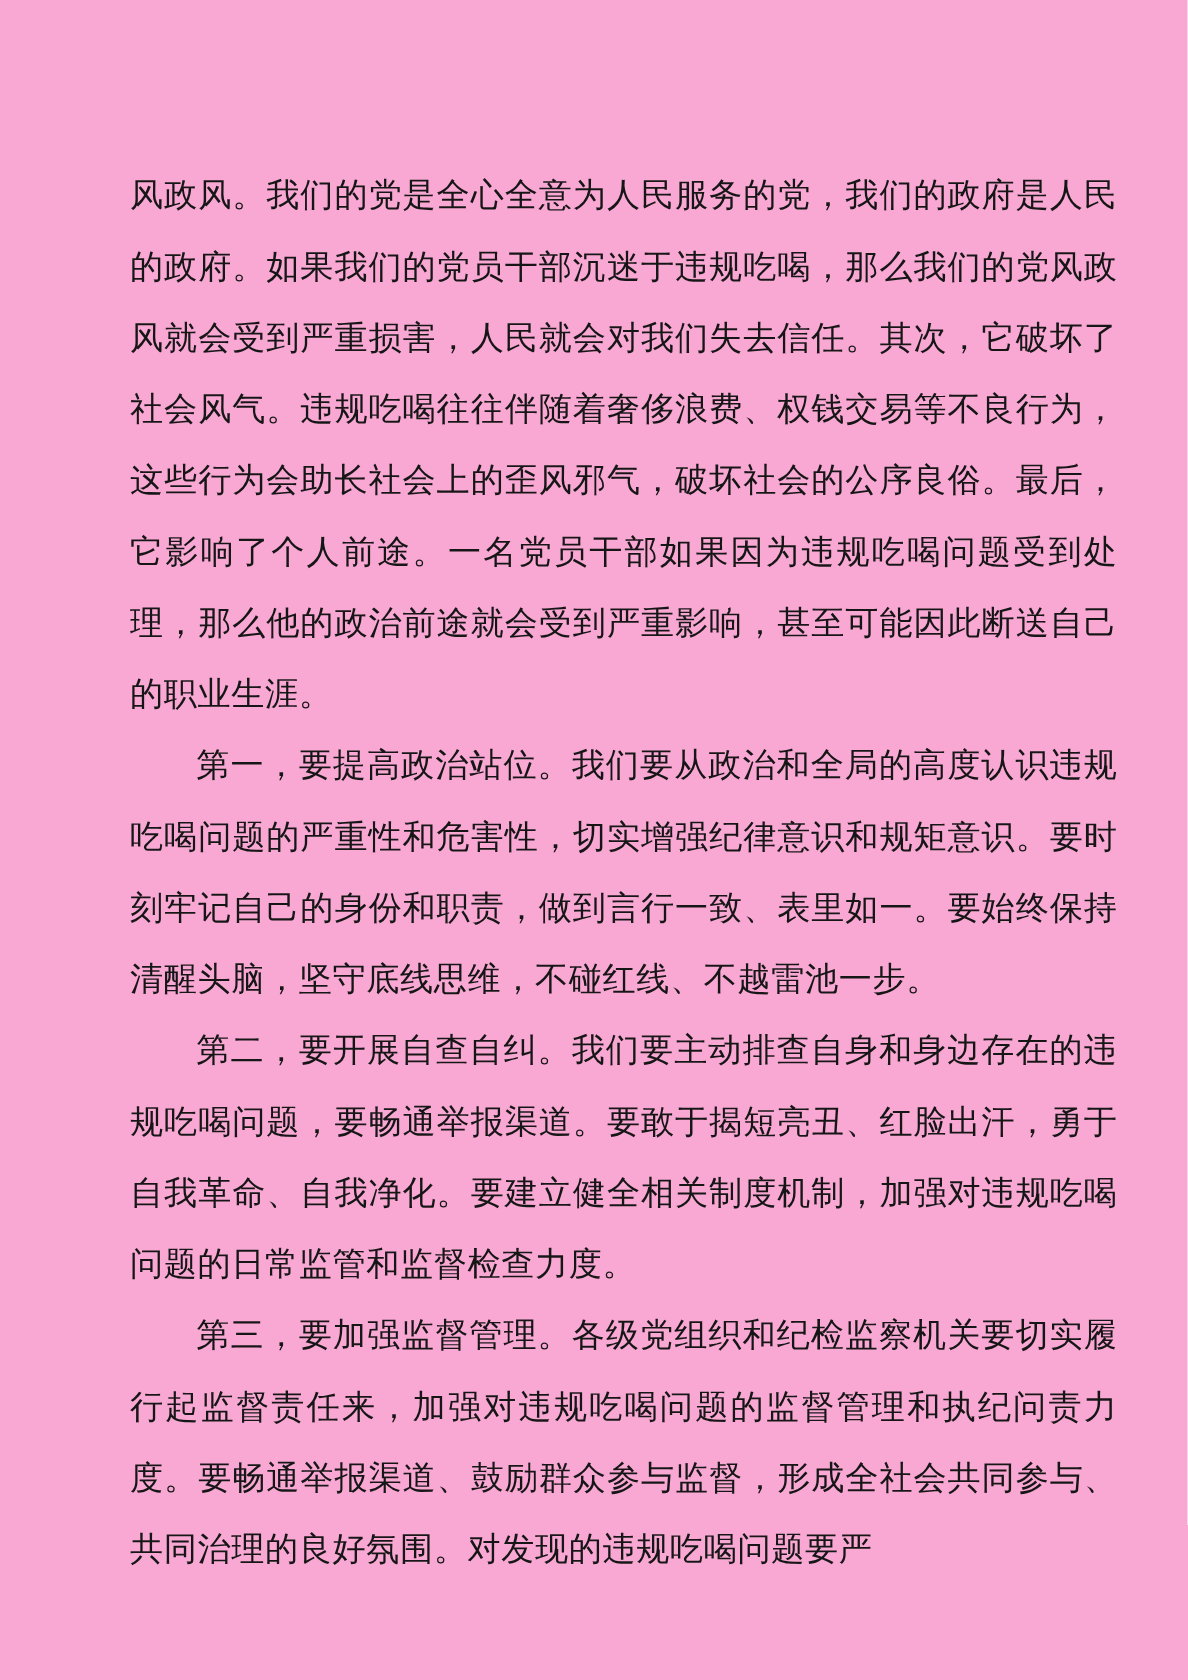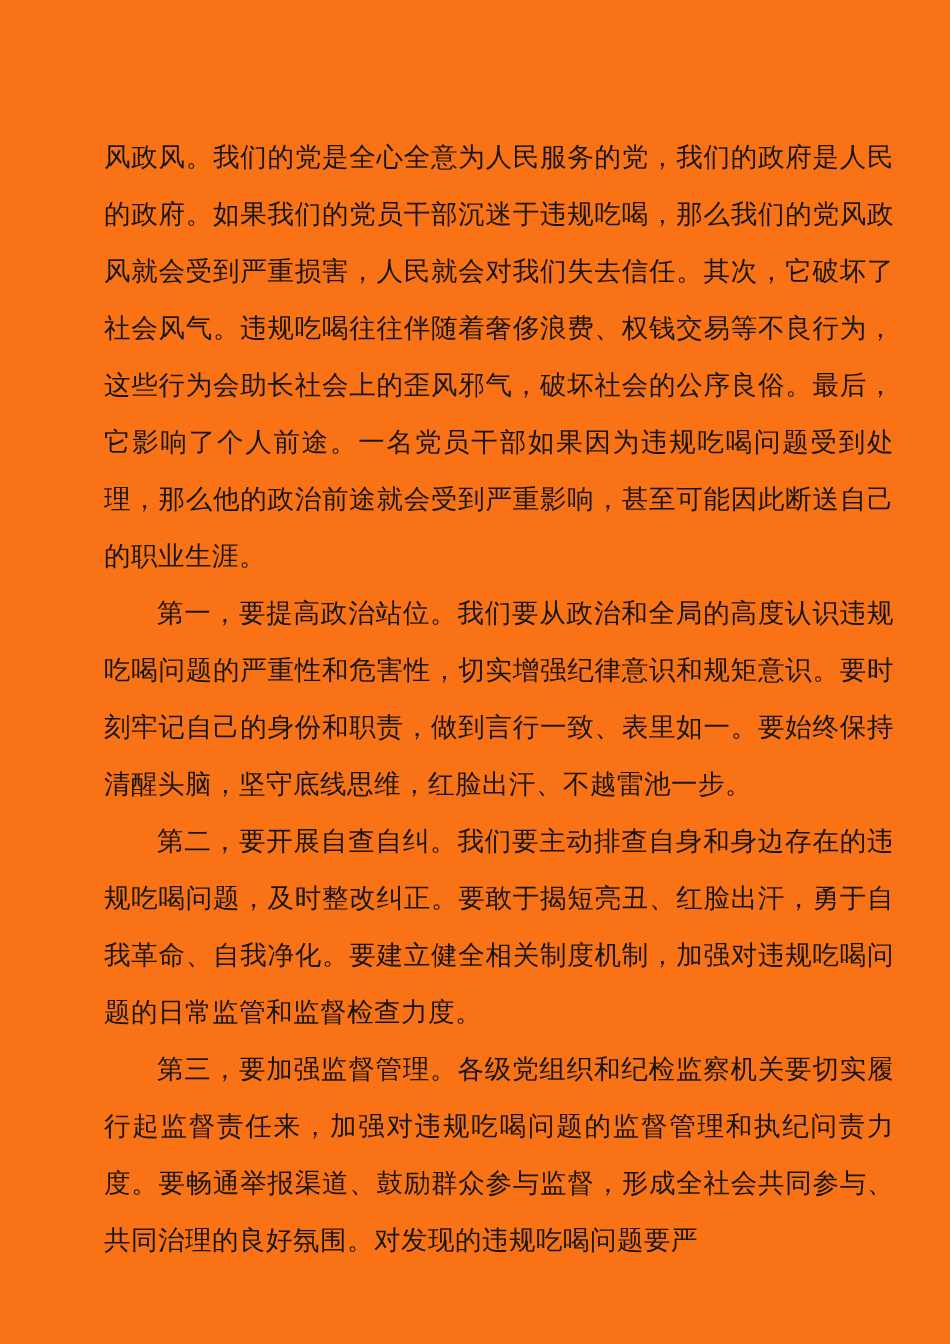--- a/index.html
+++ b/index.html
@@ -11,21 +11,21 @@
     width: 950px;
     height: 1344px;
     font-family: "DejaVu Serif", serif;
     color: #1a1a1a;
   }
   .page {
     width: 950px;
     height: 1344px;
     box-sizing: border-box;
     padding: 128px 56px 70px 104px;
-    background: #f97316;
+    background: #f9a8d4;
     position: relative;
   }
   .doc-body {
     font-size: 26.5px;
     line-height: 57px;
     text-align: justify;
     text-justify: inter-ideograph;
     letter-spacing: 0.5px;
     color: #161616;
   }
@@ -36,17 +36,17 @@
   .para.cont {
     text-indent: 0;
   }
 </style>
 </head>
 <body>
 
 <div class="page">
   <div class="doc-body">
     <p class="para cont">风政风。我们的党是全心全意为人民服务的党，我们的政府是人民的政府。如果我们的党员干部沉迷于违规吃喝，那么我们的党风政风就会受到严重损害，人民就会对我们失去信任。其次，它破坏了社会风气。违规吃喝往往伴随着奢侈浪费、权钱交易等不良行为，这些行为会助长社会上的歪风邪气，破坏社会的公序良俗。最后，它影响了个人前途。一名党员干部如果因为违规吃喝问题受到处理，那么他的政治前途就会受到严重影响，甚至可能因此断送自己的职业生涯。</p>
-    <p class="para">第一，要提高政治站位。我们要从政治和全局的高度认识违规吃喝问题的严重性和危害性，切实增强纪律意识和规矩意识。要时刻牢记自己的身份和职责，做到言行一致、表里如一。要始终保持清醒头脑，坚守底线思维，红脸出汗、不越雷池一步。</p>
-    <p class="para">第二，要开展自查自纠。我们要主动排查自身和身边存在的违规吃喝问题，及时整改纠正。要敢于揭短亮丑、红脸出汗，勇于自我革命、自我净化。要建立健全相关制度机制，加强对违规吃喝问题的日常监管和监督检查力度。</p>
+    <p class="para">第一，要提高政治站位。我们要从政治和全局的高度认识违规吃喝问题的严重性和危害性，切实增强纪律意识和规矩意识。要时刻牢记自己的身份和职责，做到言行一致、表里如一。要始终保持清醒头脑，坚守底线思维，不碰红线、不越雷池一步。</p>
+    <p class="para">第二，要开展自查自纠。我们要主动排查自身和身边存在的违规吃喝问题，要畅通举报渠道。要敢于揭短亮丑、红脸出汗，勇于自我革命、自我净化。要建立健全相关制度机制，加强对违规吃喝问题的日常监管和监督检查力度。</p>
     <p class="para">第三，要加强监督管理。各级党组织和纪检监察机关要切实履行起监督责任来，加强对违规吃喝问题的监督管理和执纪问责力度。要畅通举报渠道、鼓励群众参与监督，形成全社会共同参与、共同治理的良好氛围。对发现的违规吃喝问题要严</p>
   </div>
 </div>
 
 </body></html>

